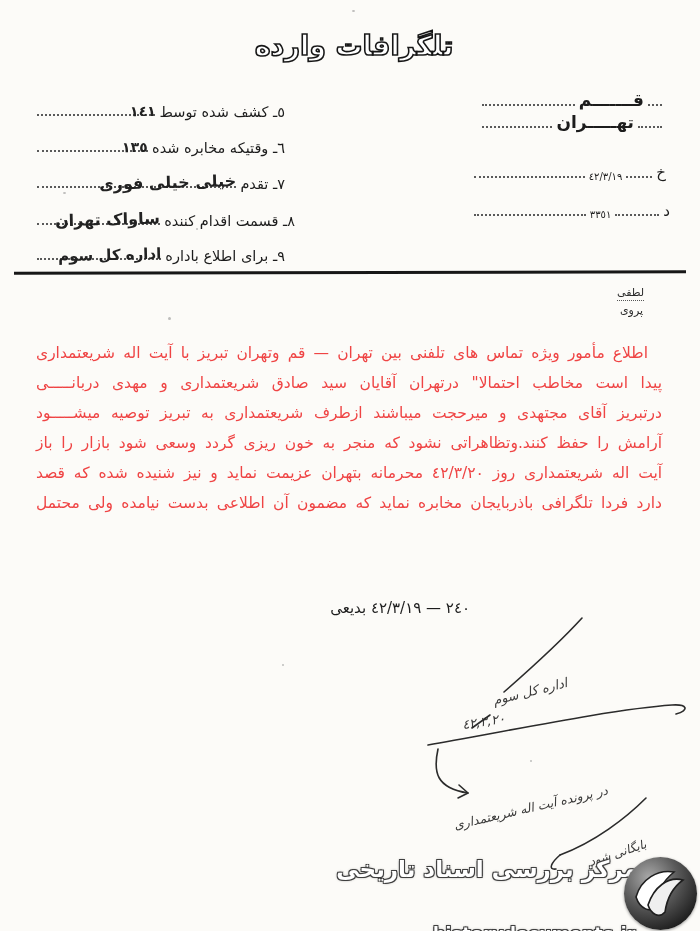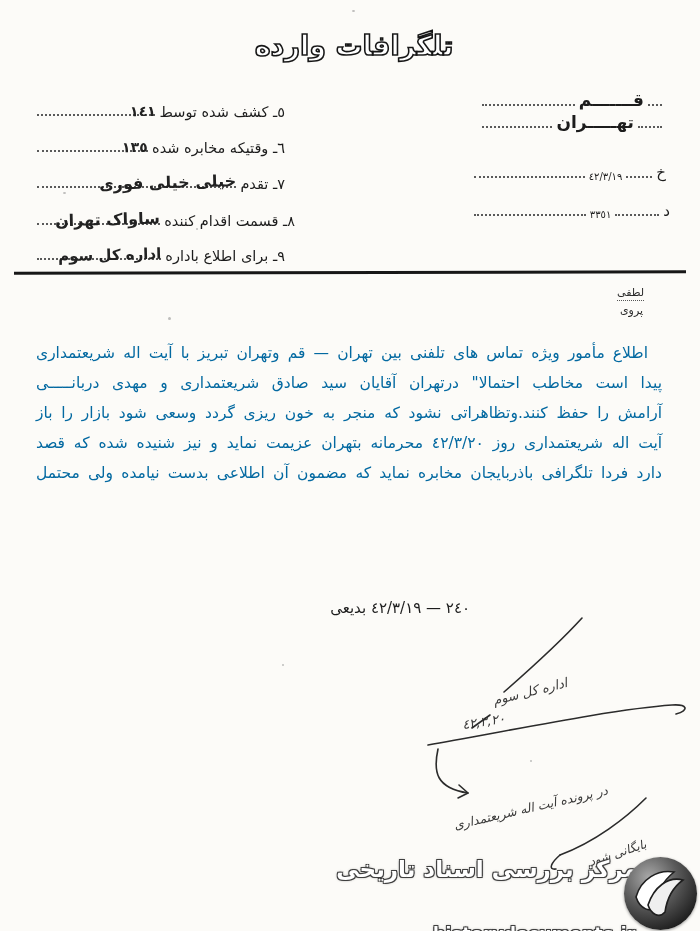--- a/index.html
+++ b/index.html
@@ -32,21 +32,21 @@
   .hval.digits{letter-spacing:7px;font-size:14px;transform:translateY(4px) rotate(-1deg);}
   .hval.big{font-size:16px;}
   
   .divider{position:absolute;left:14px;top:271px;width:672px;height:3px;
            background:#171717;transform:rotate(-0.12deg);}
   
   .mname{position:absolute;direction:rtl;font-size:11px;color:#2a2a2a;white-space:nowrap;text-align:center;}
   .mname.u{border-bottom:1.5px dotted #555;padding-bottom:1px;}
   
   .bodytext{position:absolute;left:36px;top:344px;width:626px;direction:rtl;}
-  .bline{height:30px;font-size:15.5px;color:#0369a1;
+  .bline{height:30px;font-size:15.5px;color:#ef4444;
          text-align:justify;text-align-last:justify;white-space:nowrap;}
   .bline.first{padding-right:14px;}
   .bline.last{text-align-last:right;}
   
   .refline{position:absolute;left:250px;top:599px;width:220px;direction:rtl;
            font-size:15px;letter-spacing:1px;text-align:right;}
   
   .scribbles{position:absolute;left:410px;top:612px;pointer-events:none;}
   .hw{position:absolute;direction:rtl;color:#2b2b2b;white-space:nowrap;
       font-size:13px;font-style:italic;opacity:.92;}
@@ -127,20 +127,21 @@
   </div>
 
   <div class="divider"></div>
 
   <div class="mname u" style="left:617px;top:286px;">لطفی</div>
   <div class="mname" style="left:620px;top:304px;">پروی</div>
 
   <div class="bodytext">
     <div class="bline first">اطلاع مأمور ویژه تماس های تلفنی بین تهران — قم وتهران تبریز با آیت اله شریعتمداری</div>
     <div class="bline">پیدا است مخاطب احتمالا" درتهران آقایان سید صادق شریعتمداری و مهدی دربانـــــی</div>
+    <div class="bline">درتبریز آقای مجتهدی و میرحجت میباشند ازطرف شریعتمداری به تبریز توصیه میشـــــود</div>
     <div class="bline">آرامش را حفظ کنند.وتظاهراتی نشود که منجر به خون ریزی گردد وسعی شود بازار را باز</div>
     <div class="bline">آیت اله شریعتمداری روز ٤٢/٣/٢٠ محرمانه بتهران عزیمت نماید و نیز شنیده شده که قصد</div>
     <div class="bline">دارد فردا تلگرافی باذربایجان مخابره نماید که مضمون آن اطلاعی بدست نیامده ولی محتمل</div>
   </div>
 
   <div class="refline">٢٤٠ — ٤٢/٣/١٩ بدیعی</div>
 
   <svg class="scribbles" width="290" height="319" viewBox="0 0 290 319">
     <g fill="none" stroke="#2b2b2b" stroke-width="1.6" stroke-linecap="round">
       <path d="M172,6 C152,28 126,52 94,80"></path>

